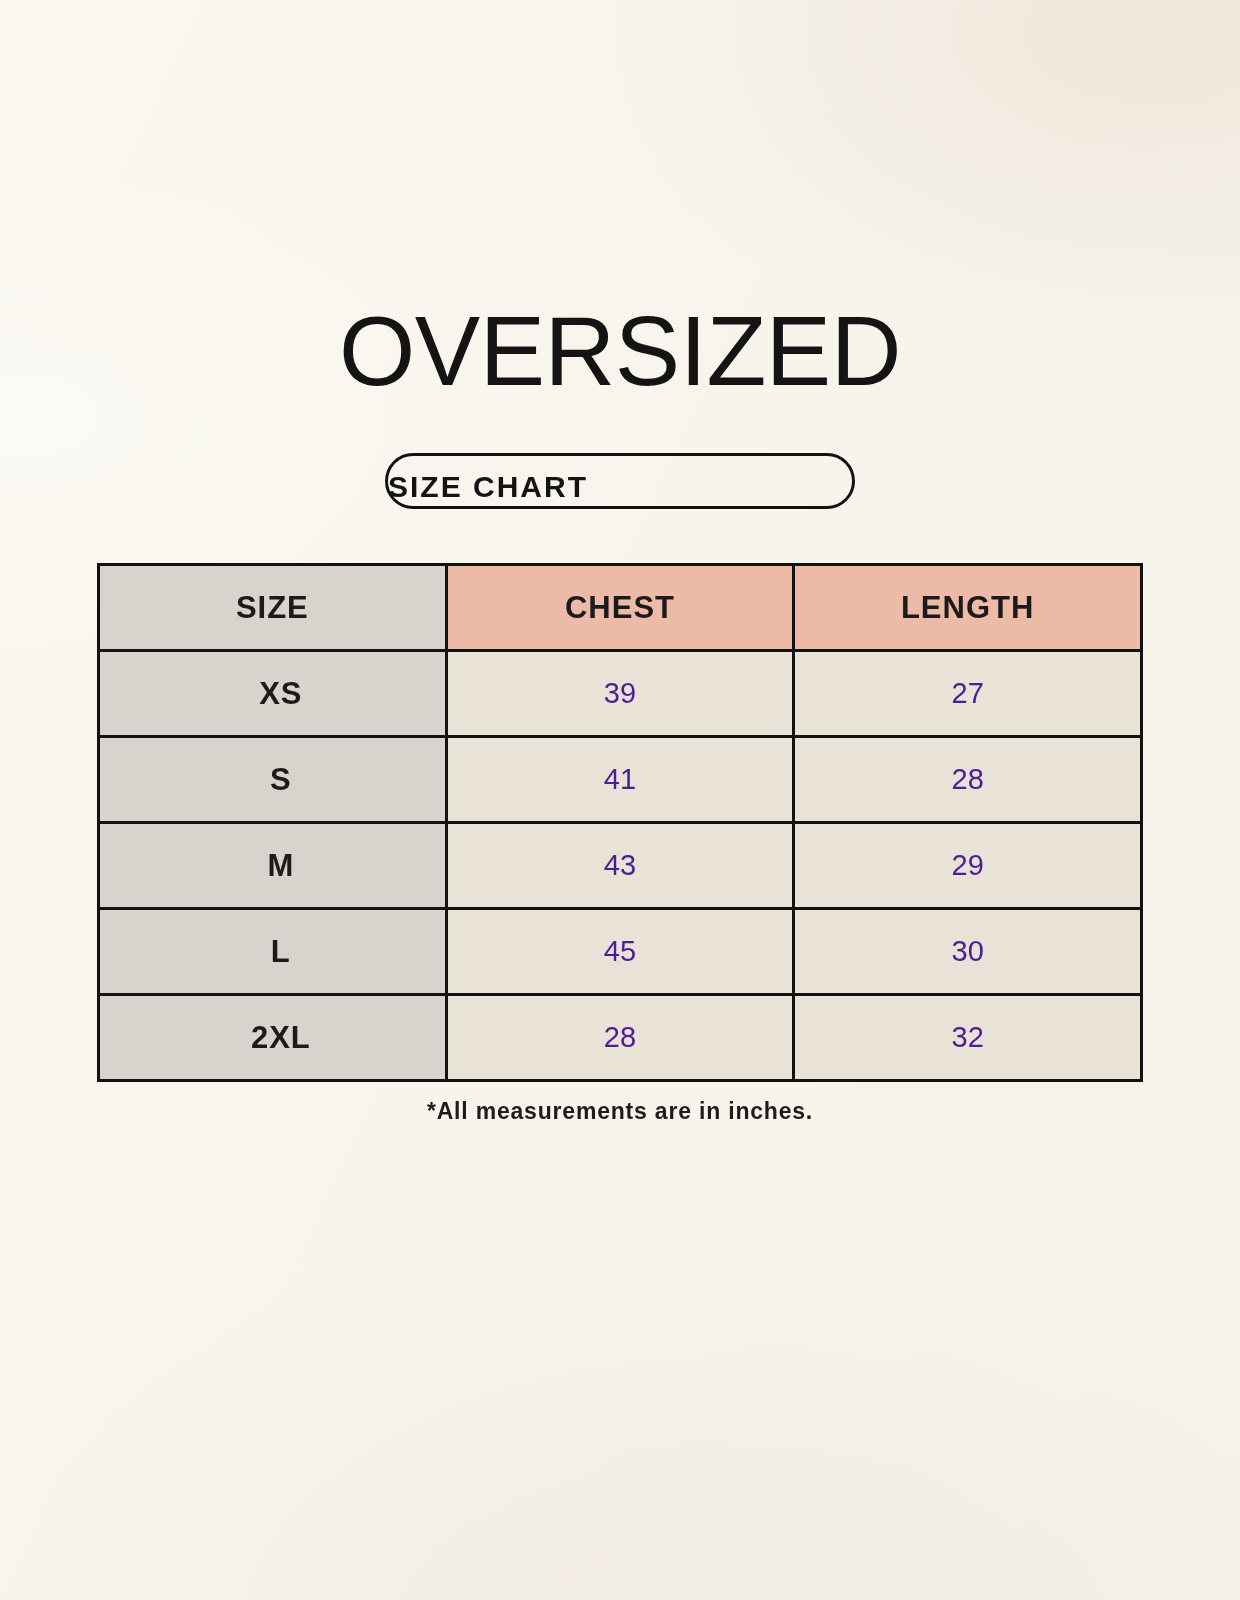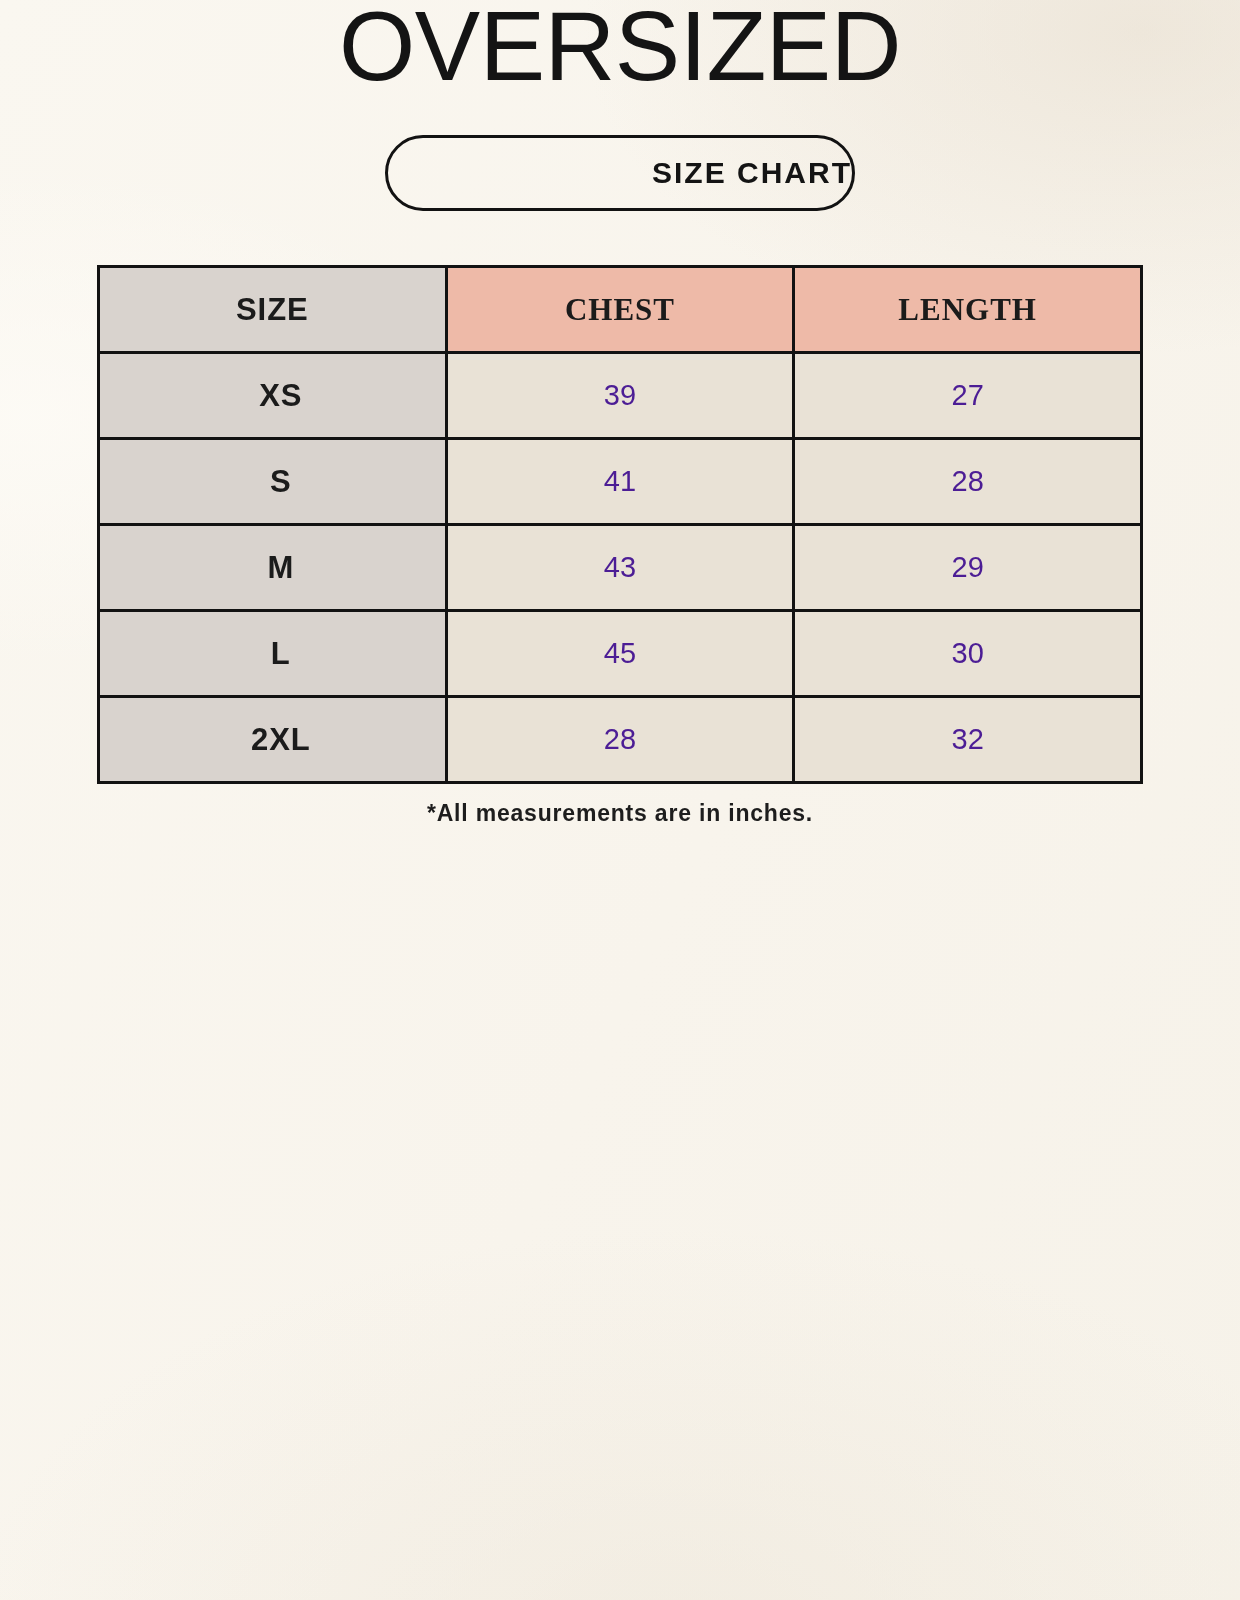--- a/index.html
+++ b/index.html
@@ -15,37 +15,38 @@
     color: #161616;
     background-color: #f8f4ec;
     background-image:
       radial-gradient(ellipse 900px 520px at 92% 2%, rgba(228,218,202,0.50), transparent 62%),
       radial-gradient(ellipse 760px 420px at 2% 26%, rgba(253,251,246,0.85), transparent 60%),
       radial-gradient(ellipse 1100px 620px at 55% 102%, rgba(233,225,210,0.38), transparent 65%),
       linear-gradient(115deg, #faf7f0 0%, #f8f4ec 55%, #f6f2e9 100%);
   }
 
   .title {
+    padding-top: 305px;
     text-align: center;
     font-size: 98px;
     line-height: 92px;
     font-weight: 400;
     letter-spacing: -0.5px;
     color: #141414;
   }
 
   .pill-button {
     display: block;
     width: 470px;
-    height: 76px;
-    margin: 43px auto 0 auto;
+    height: 56px;
+    margin: 56px auto 0 auto;
     border: 3px solid #121212;
     border-radius: 40px;
     background: transparent;
-    text-align: right;
+    text-align: left;
     line-height: 62px;
     font-family: "Liberation Sans", sans-serif;
     font-size: 30px;
     font-weight: 700;
     letter-spacing: 2px;
     color: #141414;
     cursor: pointer;
   }
 
   .size-table {
@@ -60,21 +61,21 @@
     text-align: center;
     vertical-align: middle;
   }
   .size-table th {
     font-size: 31px;
     font-weight: 700;
     letter-spacing: 1px;
     color: #1b1b1b;
   }
   .size-table th.col-size { background: #d9d3ce; }
-  .size-table th.col-measure { background: #eebaa8; font-family: Liberation Serif, serif; }
+  .size-table th.col-measure { background: #eebaa8; }
   .size-table td {
     background: #e9e2d6;
     font-size: 29px;
     font-weight: 400;
     color: #4c1d95;
   }
   .size-table td.size-col {
     background: #d9d3ce;
     font-weight: 700;
     font-size: 31px;

